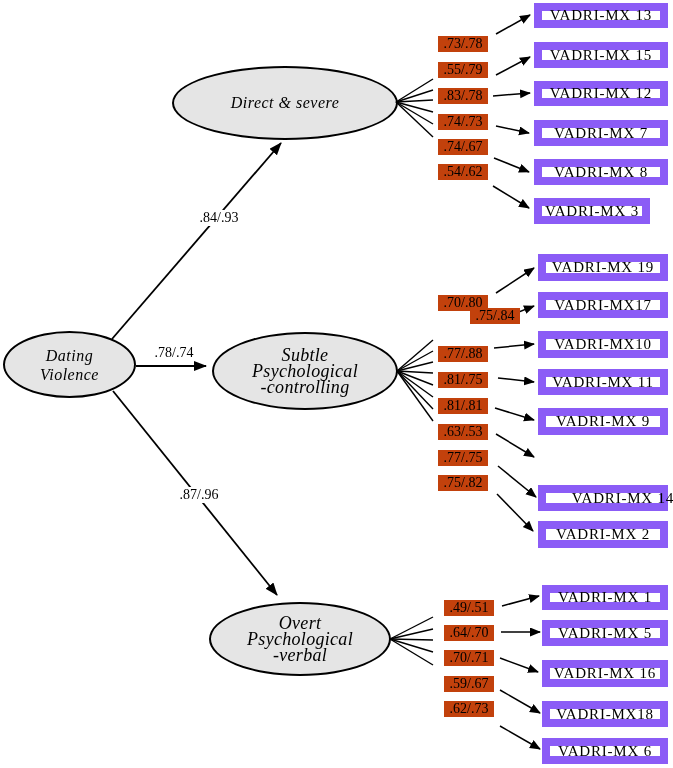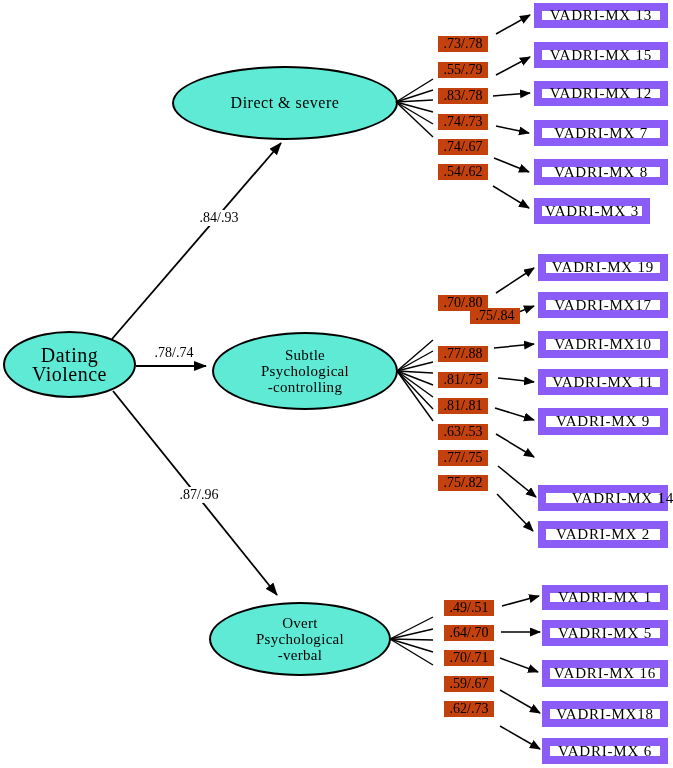--- a/index.html
+++ b/index.html
@@ -21,34 +21,35 @@
     left: 0; top: 0;
     width: 673px; height: 768px;
     z-index: 2;
     pointer-events: none;
   }
   .ellipse {
     position: absolute;
     box-sizing: border-box;
     border: 2.5px solid #000;
     border-radius: 50%;
-    background: #5eead4;
+    background: #e5e5e5;
     display: flex;
     flex-direction: column;
     align-items: center;
     justify-content: center;
     text-align: center;
     z-index: 1;
+    font-style: italic;
   }
   .ellipse .ln {
     display: block;
   }
   .ellipse-1line { font-size: 16px; letter-spacing: 0.5px; }
-  .ellipse-2line { font-size: 20px; line-height: 19px; letter-spacing: 0.5px; }
-  .ellipse-3line { font-size: 15px; line-height: 16px; letter-spacing: 0.3px; }
+  .ellipse-2line { font-size: 16px; line-height: 19px; letter-spacing: 0.5px; }
+  .ellipse-3line { font-size: 18px; line-height: 16px; letter-spacing: 0.3px; }
   .box {
     position: absolute;
     box-sizing: border-box;
     border: 8px solid #8b5cf6;
     background: #fff;
     display: flex;
     align-items: center;
     justify-content: center;
     font-size: 15px;
     letter-spacing: 0.8px;

